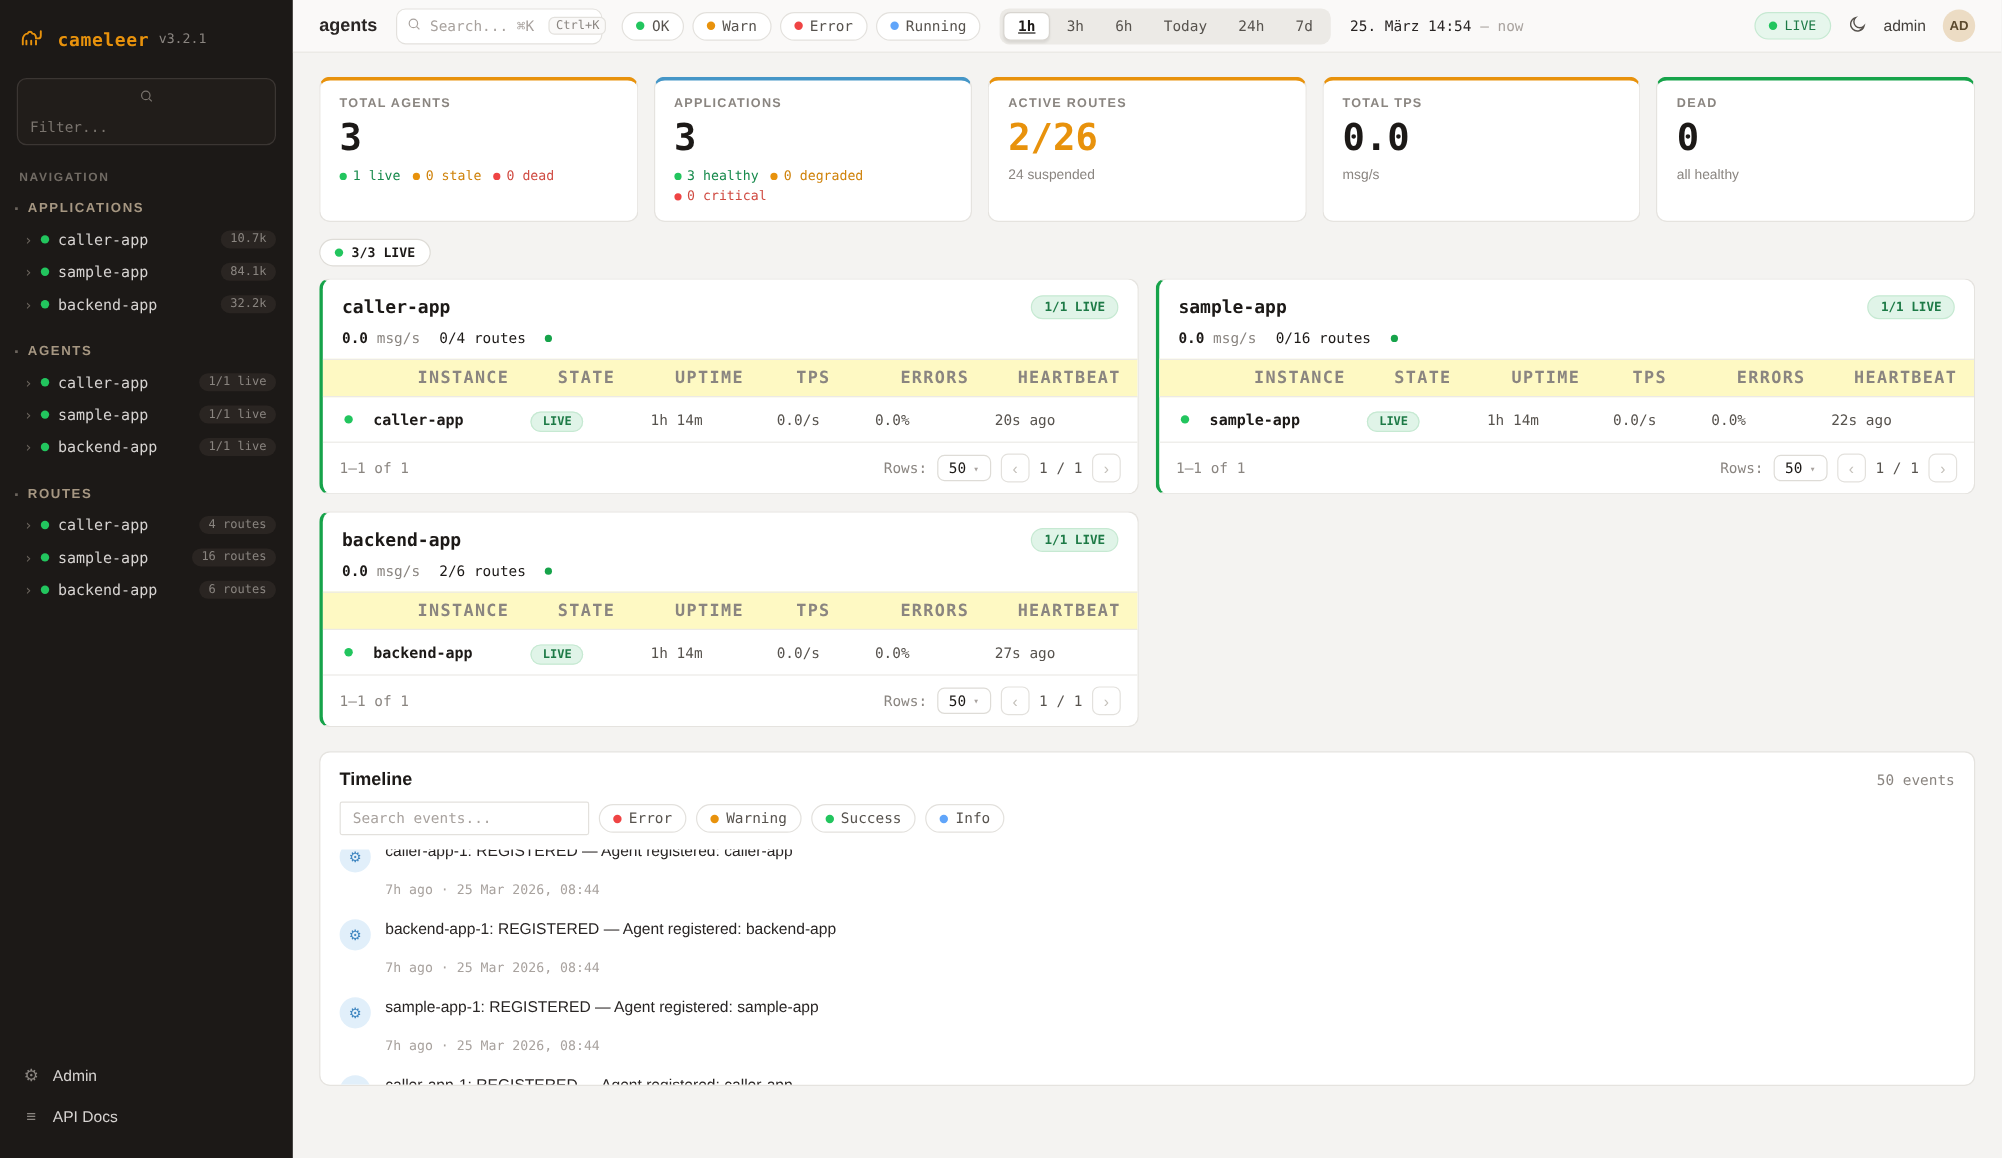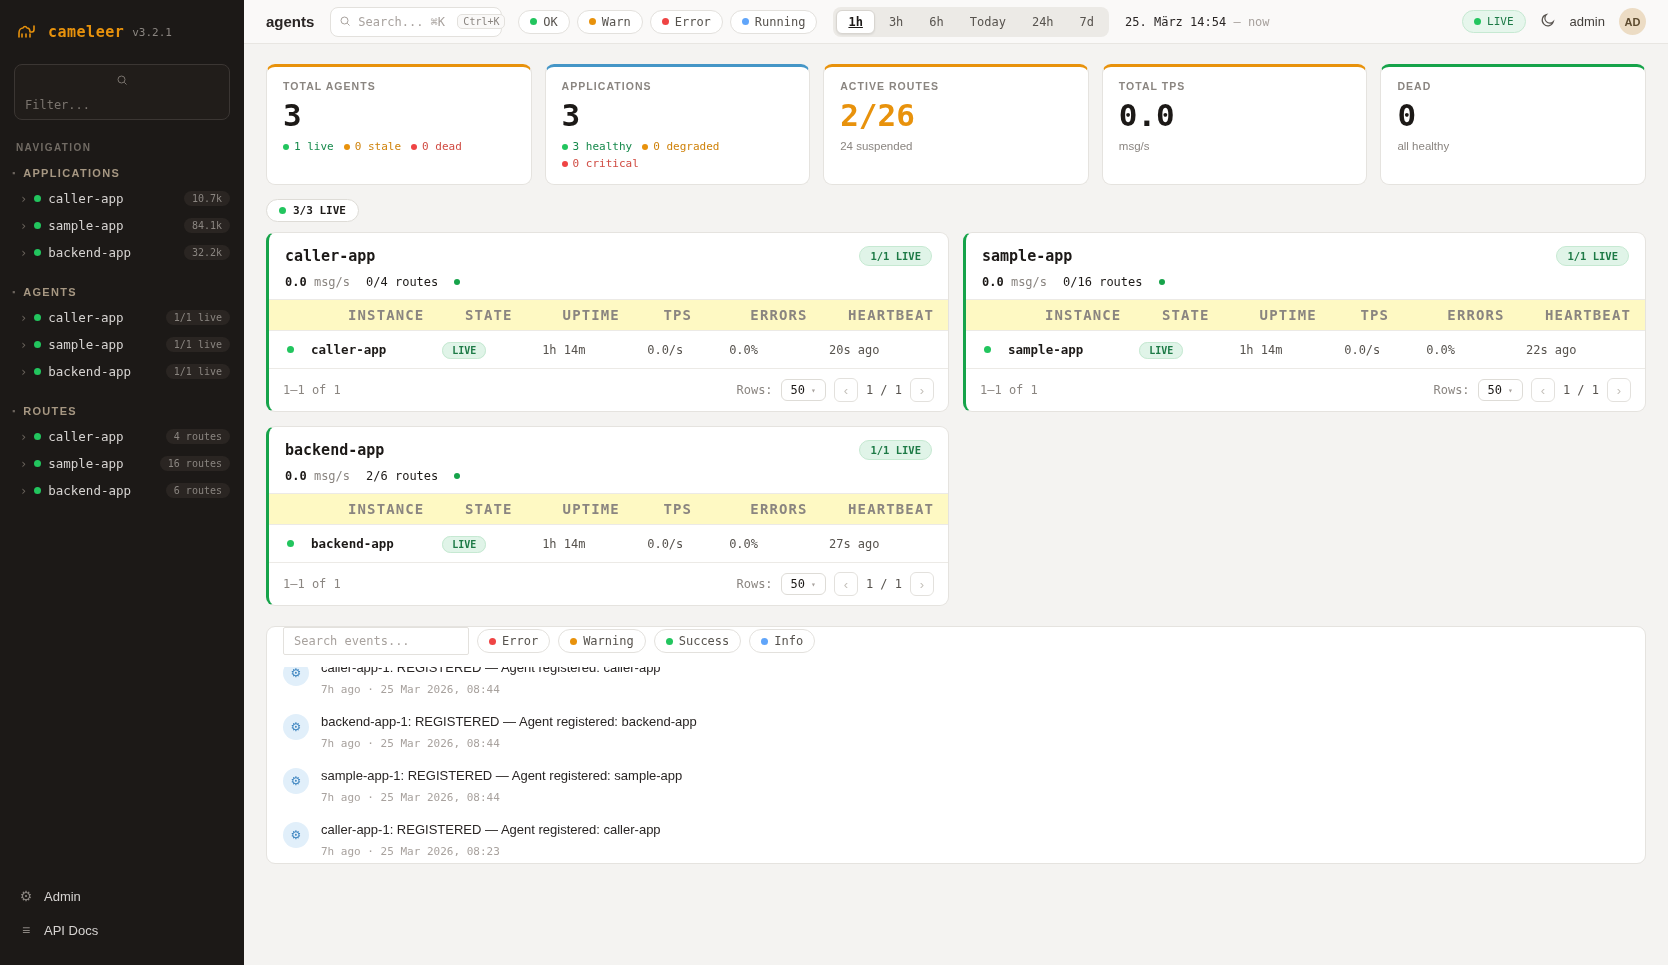--- a/index.html
+++ b/index.html
@@ -96,29 +96,29 @@
   .sel-caret { font-size:8px; color:#a8a29e; }
   .pg-btn { width:24px; height:24px; border:1px solid #e3e1dd; background:#fff; border-radius:6px; color:#c4c0ba; font-size:13px; cursor:pointer; display:flex; align-items:center; justify-content:center; }
   .pg-label { color:#57534e; }
 
   
   .timeline-card { margin-top:20px; background:#fff; border:1px solid #e5e3df; border-radius:9px; overflow:hidden; }
   .tl-head { display:flex; align-items:center; justify-content:space-between; padding:14px 16px 10px; }
   .tl-title { font-size:15px; font-weight:bold; color:#1c1917; }
   .tl-count { font-size:12px; color:#8a8580; font-family:"DejaVu Sans Mono", monospace; }
   .tl-filters { display:flex; align-items:center; gap:8px; padding:0 16px 12px; }
-  .tl-search { display:flex; align-items:center; border:1px solid #e3e1dd; border-radius:2px; padding:6px 10px; width:186px; }
+  .tl-search { display:flex; align-items:center; border:1px solid #e3e1dd; border-radius:2px; padding:6px 10px; width:208px; }
   .tl-search input { border:0; outline:0; width:100%; font-size:12px; color:#44403c; font-family:"DejaVu Sans Mono", monospace; }
   .tl-search input::placeholder { color:#a8a29e; }
   .events { overflow:hidden; max-height:196px; padding:0 16px; }
   .event { display:flex; align-items:flex-start; gap:12px; padding:9px 0; }
   .event:first-child { margin-top:-16px; }
   .ev-icon { width:26px; height:26px; border-radius:50%; background:#e1effa; color:#3f86c0; display:flex; align-items:center; justify-content:center; font-size:12px; flex-shrink:0; }
   .ev-msg { font-size:13px; color:#292524; }
-  .ev-time { font-size:11px; color:#a8a29e; margin-top:8px; font-family:"DejaVu Sans Mono", monospace; }
+  .ev-time { font-size:11px; color:#a8a29e; margin-top:19px; font-family:"DejaVu Sans Mono", monospace; }
 </style>
 </head>
 <body>
 
 <div class="app">
 
   <aside class="sidebar">
     <div class="logo-row">
       <span>
         <svg width="24" height="24" viewBox="0 0 24 24" fill="none" stroke="#e8920c" stroke-width="1.6" stroke-linecap="round" stroke-linejoin="round">
@@ -478,20 +478,24 @@
               </button>
               <button class="pg-btn">‹</button>
               <span class="pg-label">1 / 1</span>
               <button class="pg-btn">›</button>
             </div>
           </div>
         </section>
       </div>
 
       <section class="timeline-card">
+        <div class="tl-head">
+          <span class="tl-title">Timeline</span>
+          <span class="tl-count">50 events</span>
+        </div>
         <div class="tl-filters">
           <div class="tl-search">
             <input placeholder="Search events..." style="">
           </div>
           <button class="chip">
               <span class="dot err"></span>
               <span>Error</span>
             </button>
           <button class="chip">
               <span class="dot warn"></span>

